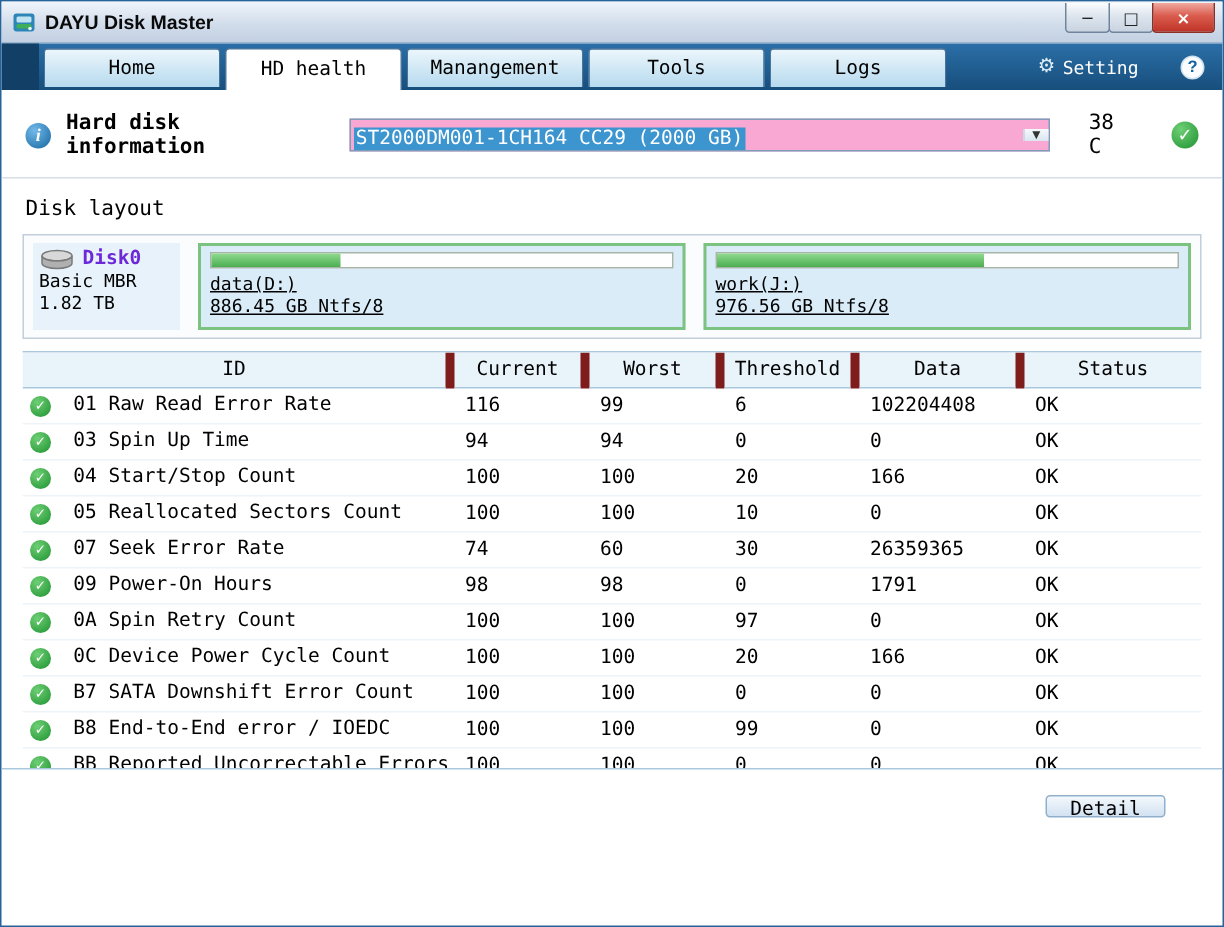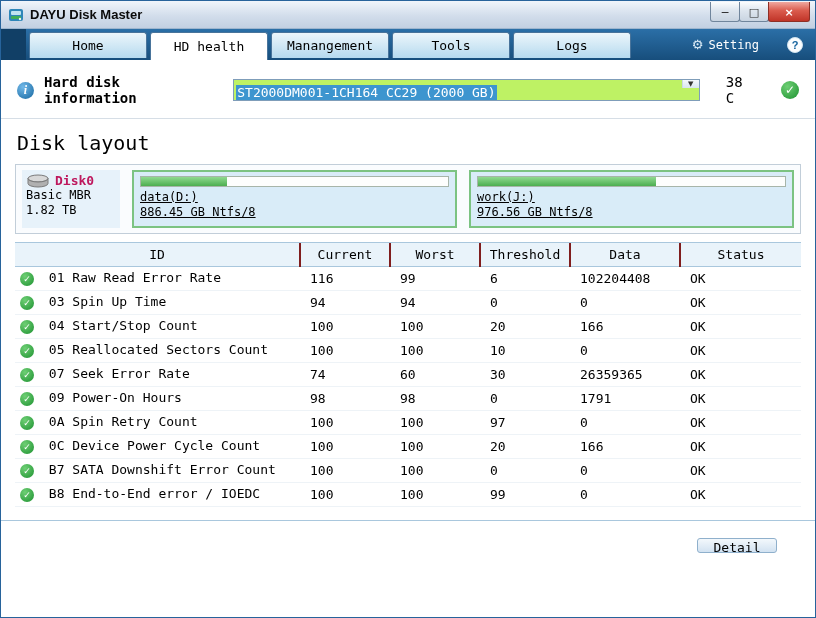--- a/index.html
+++ b/index.html
@@ -69,62 +69,62 @@
   
   .info-row { display:flex; align-items:center; padding:0 16px; margin-top:15px; height:30px; }
   .info-icon {
     width:17px; height:17px; border-radius:50%; flex:0 0 auto;
     background:radial-gradient(circle at 35% 30%, #72b9e9, #15669f);
     color:#fff; font-family:"Liberation Serif",serif; font-style:italic; font-weight:bold;
     font-size:12px; display:flex; align-items:center; justify-content:center; margin-right:10px;
   }
   .info-label { font-size:14px; font-weight:bold; }
   .combo {
-    margin-left:15px; width:474px; height:22px; background:#bef264;
-    border:1px solid #7f9db9; display:flex; align-items:flex-start;
+    margin-left:15px; width:474px; height:22px; background:#f9a8d4;
+    border:1px solid #7f9db9; display:flex; align-items:center;
   }
   .combo-value-wrap { flex:1; overflow:hidden; white-space:nowrap; padding:2px 2px; }
   .combo-text { background:#3d95cf; color:#fff; font-size:13px; padding:0 1px; }
   .combo-arrow {
     width:17px; display:flex; align-items:center; justify-content:center;
     font-size:7px; color:#333; border-left:1px solid #ccd9e6;
     background:linear-gradient(#f5f9fc,#d9e5f0); font-family:"DejaVu Sans",sans-serif;
   }
   .temp { margin-left:26px; font-size:14px; }
   .ok-circle {
     display:inline-flex; align-items:center; justify-content:center; border-radius:50%;
     background:radial-gradient(circle at 35% 30%, #6ecf74, #1d9130);
     color:#fff; font-weight:bold; font-family:"DejaVu Sans",sans-serif; flex:0 0 auto;
   }
   .ok-circle.lg { width:18px; height:18px; font-size:12px; margin-left:22px; }
   .ok-circle.sm { width:14px; height:14px; font-size:9px; }
   .divider { border-top:1px solid #d6dee6; margin-top:13px; }
 
   
-  .section-label { font-size:20px; margin:12px 0 0 16px; }
+  .section-label { font-size:14px; margin:12px 0 0 16px; }
   .layout-panel {
     margin:9px 14px 0; height:70px; border:1px solid #c2ced9; background:#fafcfe;
     display:flex; align-items:center; padding:0 6px; gap:12px;
   }
   .disk-cell { width:98px; height:58px; background:#e7f2fa; padding:3px 4px; font-size:12px; }
   .disk-head { display:flex; align-items:center; gap:5px; }
-  .disk-name { color:#be185d; font-weight:bold; font-size:13px; }
+  .disk-name { color:#6d28d9; font-weight:bold; font-size:13px; }
   .disk-type, .disk-size { font-size:12px; line-height:15px; }
   .partition { flex:1; height:58px; border:2px solid #7cc382; background:#d9ecf8; padding:4px 6px; }
   .pbar { height:11px; border:1px solid #a7b5a9; background:#fdfefd; margin-bottom:3px; }
   .pfill { height:100%; background:linear-gradient(#90da90,#4cae50); }
   .p-name, .p-info { font-size:12px; line-height:15px;text-decoration:underline; }
 
   
   .table-section { margin-top:8px; border-bottom:1px solid #a9c7dd; }
   .table-wrap { height:278px; overflow:hidden; margin:0 14px; border-top:1px solid #a9c7dd; }
   table { border-collapse:collapse; width:100%; table-layout:fixed; font-size:13px; }
   thead th {
     height:23px; background:#e9f3fa; font-weight:normal; text-align:center;
-    border-bottom:1px solid #a9c7dd; border-left:2px solid #7f1d1d; padding:0;
+    border-bottom:1px solid #a9c7dd; border-left:6px solid #7f1d1d; padding:0;
   }
   thead th:first-child { border-left:none; }
   tbody td { height:24px; border-bottom:1px solid #eef3f7; padding:0 0 0 10px; overflow:hidden; white-space:nowrap; }
   tbody td.c-id { padding-left:5px; }
   .id-text { margin-left:7px; }
 
   
   .footer { display:flex; justify-content:flex-end; padding:17px 38px 0 0; }
   .detail-btn {
     width:80px; height:15px; font-size:13px; color:#000;
@@ -348,20 +348,31 @@
       <span class="ok-circle sm">✓</span>
       <span class="id-text">B8 End-to-End error / IOEDC</span>
     </td>
     <td>100</td>
     <td>100</td>
     <td>99</td>
     <td>0</td>
     <td>OK</td>
   </tr>
 
+  <tr>
+    <td class="c-id">
+      <span class="ok-circle sm">✓</span>
+      <span class="id-text">BB Reported Uncorrectable Errors</span>
+    </td>
+    <td>100</td>
+    <td>100</td>
+    <td>0</td>
+    <td>0</td>
+    <td>OK</td>
+  </tr>
 </tbody>
       </table>
     </div>
   </div>
 
   <div class="footer">
     <button class="detail-btn">Detail</button>
   </div>
 
 </div>

